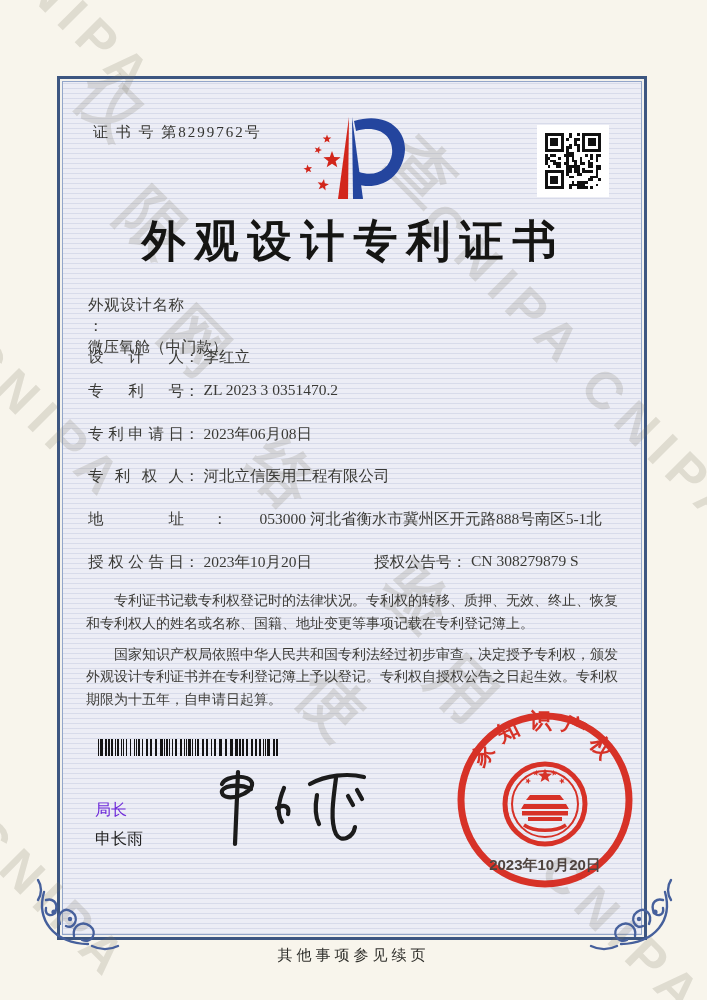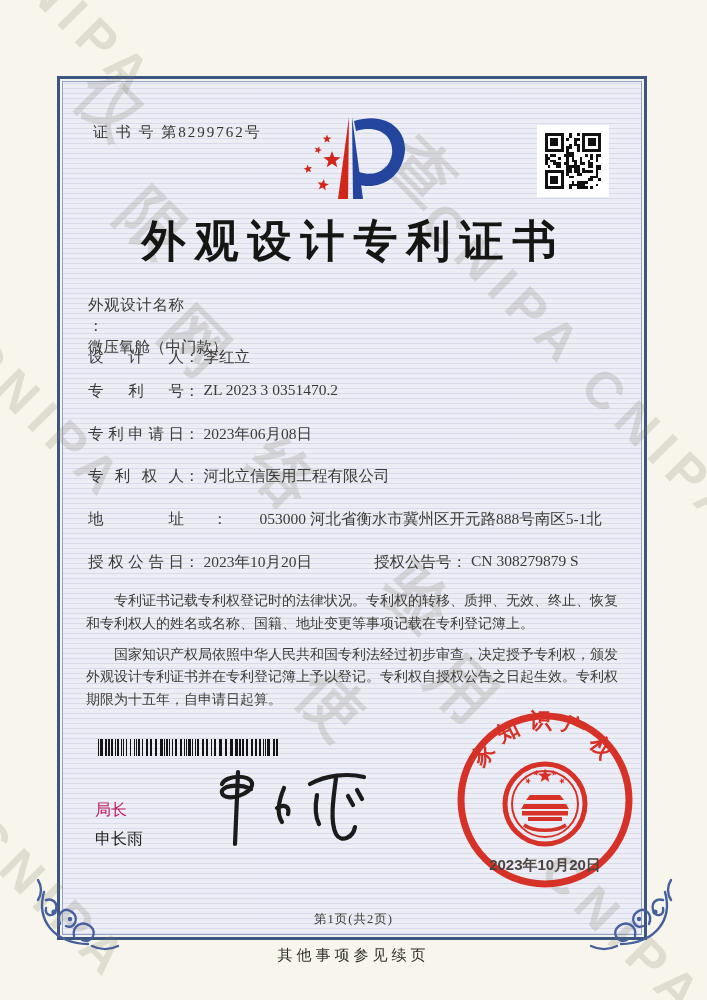--- a/index.html
+++ b/index.html
@@ -39,21 +39,21 @@
              font-size:44px;font-weight:bold;letter-spacing:9px;color:#151513;}
   .fields{position:absolute;left:88px;top:295px;width:540px;}
   .field-row{position:absolute;left:0;display:flex;font-size:15.5px;color:#3a3a36;white-space:nowrap;}
   .f-label{display:inline-block;width:96px;text-align:justify;text-align-last:justify;}
   .f-colon{display:inline-block;margin-right:4px;}
   .f-value{display:inline-block;}
   .grant2{margin-left:62px;display:flex;}
   .paras{position:absolute;left:86px;top:590px;width:538px;font-size:14px;line-height:1.63;color:#3d3c38;}
   .paras p{margin:0 0 8px 0;text-indent:2em;}
   .barcode{position:absolute;left:98px;top:739px;width:182px;height:17px;}
-  .sig-title{position:absolute;left:95px;top:800px;font-size:16px;color:#be185d;
+  .sig-title{position:absolute;left:95px;top:800px;font-size:16px;color:#6d28d9;
              font-family:"Liberation Sans","DejaVu Sans",sans-serif;}
   .sig-name{position:absolute;left:95px;top:829px;font-size:16px;color:#222;
             font-family:Liberation Sans, sans-serif;}
   .sig-script{position:absolute;left:198px;top:762px;width:185px;height:90px;}
   .seal{position:absolute;left:452px;top:707px;width:186px;height:186px;opacity:0.95;}
   .page-num{position:absolute;left:0;top:911px;width:100%;text-align:center;
             font-size:12.5px;letter-spacing:1px;color:#3a3a36;}
   .continuation{position:absolute;left:0;top:946px;width:100%;text-align:center;
                 font-size:15px;letter-spacing:4px;color:#2e2e2a;}
 </style>
@@ -395,17 +395,16 @@
           </g>
         <polygon points="78,88 108,88 112,93 74,93" fill="#d6281d"></polygon>
         <polygon points="72,97 114,97 117,102 69,102" fill="#d6281d"></polygon>
         <rect x="70" y="104" width="46" height="4.5" fill="#d6281d"></rect>
         <rect x="76" y="110" width="34" height="4" fill="#d6281d"></rect>
         <path d="M72,118 C82,125 104,125 114,118" fill="none" stroke="#d6281d" stroke-width="3.5"></path>
       </g>
       <text x="93" y="163" text-anchor="middle" font-size="15" font-weight="bold" fill="#463b36" font-family="'Liberation Sans','DejaVu Sans',sans-serif">2023年10月20日</text>
     </svg>
 
-    <div class="page-num">第1页(共2页)</div>
     <div class="continuation">其他事项参见续页</div>
 
   </div>
 </div>
 
 </body></html>

